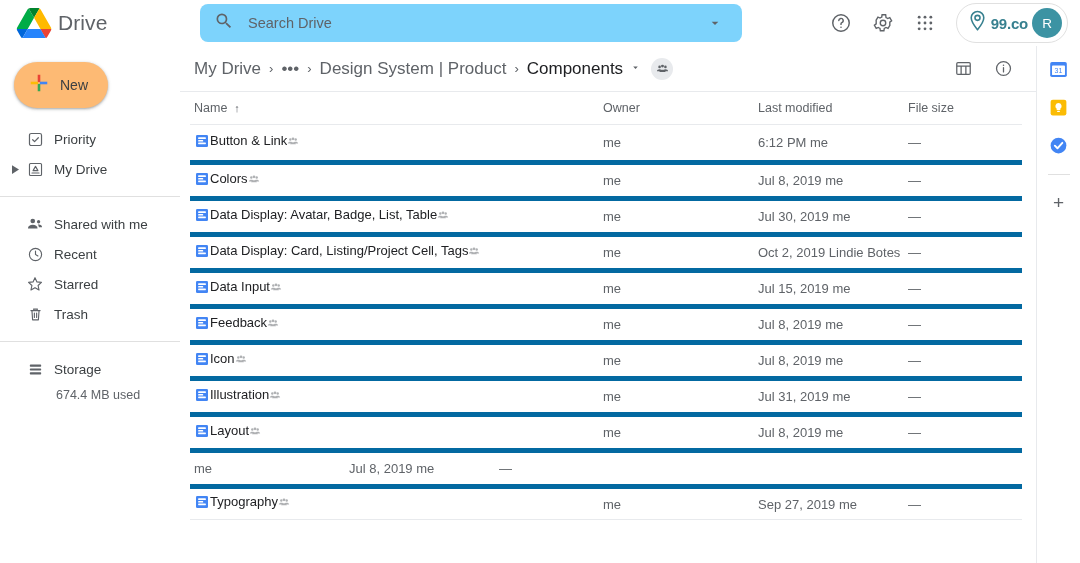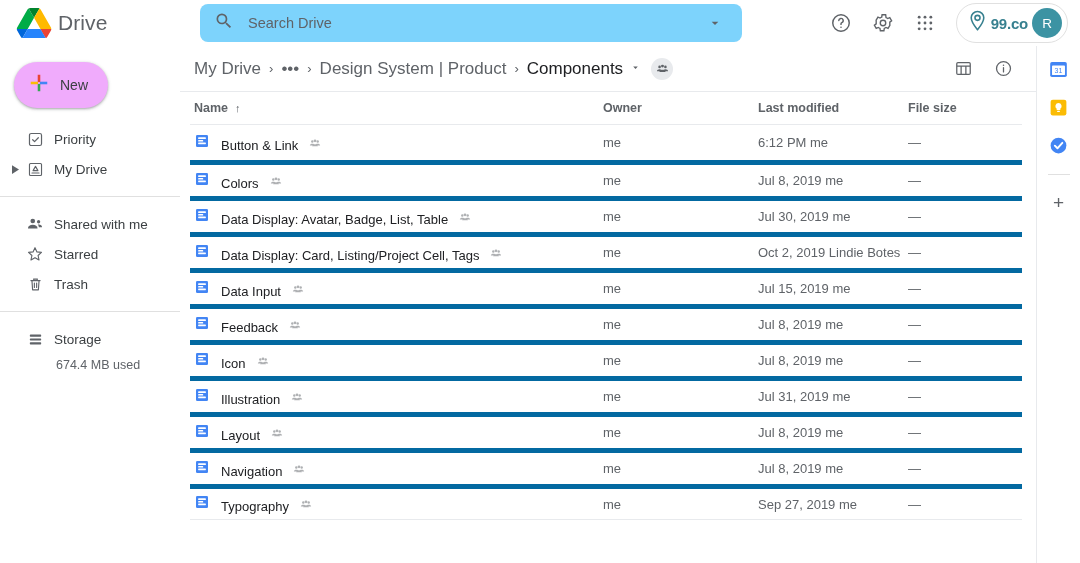--- a/index.html
+++ b/index.html
@@ -57,21 +57,21 @@
   }
 
   
   .body { flex: 1; display: flex; min-height: 0; }
 
   
   .sidebar { width: 180px; min-width: 180px; padding-top: 8px; background: #fff; }
   .newbtn {
     display: flex; align-items: center; gap: 10px;
     margin: 8px 0 10px 14px; height: 46px; width: 94px;
-    border-radius: 24px; background: #f0abfc; cursor: pointer;
+    border-radius: 24px; background: #fdba74; cursor: pointer;
     box-shadow: 0 1px 2px rgba(60,64,67,.3), 0 1px 3px 1px rgba(60,64,67,.15);
     padding-left: 14px;
   }
   .newbtn-label { font-size: 14px; color: #3c4043; }
 
   .nav-section { padding: 6px 0; }
   .nav-divider { height: 1px; background: #e0e0e0; margin: 6px 0; }
   .nav-item {
     display: flex; align-items: center; height: 30px;
     padding-left: 8px; cursor: pointer; border-radius: 0 16px 16px 0;
@@ -94,35 +94,35 @@
   .crumb-caret { color: #5f6368; font-size: 9px; margin-left: 3px; cursor: pointer; }
   .shared-chip {
     width: 22px; height: 22px; border-radius: 50%; background: #e8eaed;
     display: flex; align-items: center; justify-content: center; margin-left: 10px; cursor: pointer;
   }
   .crumb-right { margin-left: auto; display: flex; align-items: center; gap: 2px; }
 
   
   .table { flex: 1; overflow: hidden; padding: 0 14px 0 10px; }
   .thead { display: flex; align-items: center; height: 32px; padding: 0 4px; }
-  .th { font-size: 12.5px; color: #5f6368; display: flex; align-items: center; gap: 7px; font-weight: bold; }
+  .th { font-size: 12.5px; color: #5f6368; display: flex; align-items: center; gap: 7px; }
   .col-name { flex: 1; min-width: 0; }
   .col-owner { width: 155px; }
   .col-mod  { width: 150px; }
   .col-size { width: 110px; }
   .sort-arrow { font-size: 11px; color: #5f6368; }
 
   .row {
     display: flex; align-items: center; height: 36px; padding: 0 4px;
     border-top: 5px solid #0369a1; cursor: pointer;
   }
   .row:first-of-type { border-top: 1px solid #e8eaed; }
   .row:last-child { border-bottom: 1px solid #e8eaed; }
   .cell { font-size: 13px; color: #5f6368; }
-  .name-cell { display: flex; align-items: flex-end; gap: 11px; flex: 1; min-width: 0; }
+  .name-cell { display: flex; align-items: flex-start; flex: 1; min-width: 0; }
   .fname { font-size: 13px; color: #202124; white-space: nowrap; overflow: hidden; text-overflow: ellipsis; }
   .slides-icon { width: 16px; height: 16px; flex: 0 0 auto; }
   .shared-mini { flex: 0 0 auto; opacity: .5; }
 
   
   .rail {
     width: 44px; min-width: 44px; border-left: 1px solid #e8eaed;
     display: flex; flex-direction: column; align-items: center;
     padding-top: 12px; gap: 16px; background: #fff;
   }
@@ -260,20 +260,30 @@
             <svg width="18" height="18" viewBox="0 0 24 24" fill="#5f6368">
               <circle cx="9" cy="8" r="3.1"></circle>
               <path d="M2.6 18c0-3.1 2.9-4.9 6.4-4.9s6.4 1.8 6.4 4.9z"></path>
               <circle cx="16.8" cy="9" r="2.2"></circle>
               <path d="M17 12.6c2.6 0 4.4 1.4 4.4 3.6h-4.2c-.1-1.4-.6-2.6-1.5-3.5.4-.1.8-.1 1.3-.1z"></path>
             </svg>
           </span>
           <span class="nav-label">Shared with me</span>
         </div>
 
+        <div class="nav-item">
+          <span class="nav-arrow"></span>
+          <span class="nav-ico">
+            <svg width="17" height="17" viewBox="0 0 24 24" fill="none" stroke="#5f6368" stroke-width="1.6">
+              <circle cx="12" cy="12" r="8.6"></circle>
+              <path d="M12 7.2V12l3.4 2" stroke-linecap="round"></path>
+            </svg>
+          </span>
+          <span class="nav-label">Recent</span>
+        </div>
 
         <div class="nav-item">
           <span class="nav-arrow"></span>
           <span class="nav-ico">
             <svg width="18" height="18" viewBox="0 0 24 24" fill="none" stroke="#5f6368" stroke-width="1.5" stroke-linejoin="round">
               <path d="M12 3.6l2.6 5.6 6 .7-4.5 4.1 1.3 6-5.4-3.1-5.4 3.1 1.3-6L3.4 9.9l6-.7z"></path>
             </svg>
           </span>
           <span class="nav-label">Starred</span>
         </div>
@@ -555,37 +565,20 @@
   <path d="M1.8 17c0-2.2 2.1-3.5 4.8-3.5s4.8 1.3 4.8 3.5z"></path>
   <path d="M12.6 17c0-2.2 2.1-3.5 4.8-3.5s4.8 1.3 4.8 3.5z"></path>
   <path d="M6.4 18.4c0-2.4 2.5-3.9 5.6-3.9s5.6 1.5 5.6 3.9z"></path>
                   </svg></span>
               </div>
               <div class="cell col-owner">me</div>
               <div class="cell col-mod">Jul 8, 2019 me</div>
               <div class="cell col-size">—</div>
             </div>
             <div class="row">
-              <div class="name-cell">
-                <span><svg class="slides-icon" viewBox="0 0 24 24">
-  <rect x="3" y="3" width="18" height="18" rx="2" fill="#4285f4"></rect>
-  <rect x="6.2" y="6.5" width="11.6" height="2.6" rx=".6" fill="#fff"></rect>
-  <rect x="6.2" y="10.6" width="7.6" height="2.2" rx=".6" fill="#fff"></rect>
-  <rect x="6.2" y="14.3" width="11.6" height="2.6" rx=".6" fill="#fff"></rect>
-</svg></span>
-                <span class="fname">Navigation</span>
-                <span><svg class="shared-mini" width="12" height="12" viewBox="0 0 24 24" fill="#5f6368">
-  <circle cx="6.6" cy="9" r="2.4"></circle>
-                    <circle cx="17.4" cy="9" r="2.4"></circle>
-                    <circle cx="12" cy="7.6" r="2.7"></circle>
-  <path d="M1.8 17c0-2.2 2.1-3.5 4.8-3.5s4.8 1.3 4.8 3.5z"></path>
-  <path d="M12.6 17c0-2.2 2.1-3.5 4.8-3.5s4.8 1.3 4.8 3.5z"></path>
-  <path d="M6.4 18.4c0-2.4 2.5-3.9 5.6-3.9s5.6 1.5 5.6 3.9z"></path>
-                  </svg></span>
-              </div>
               <div class="cell col-owner">me</div>
               <div class="cell col-mod">Jul 8, 2019 me</div>
               <div class="cell col-size">—</div>
             </div>
             <div class="row">
               <div class="name-cell">
                 <span><svg class="slides-icon" viewBox="0 0 24 24">
   <rect x="3" y="3" width="18" height="18" rx="2" fill="#4285f4"></rect>
   <rect x="6.2" y="6.5" width="11.6" height="2.6" rx=".6" fill="#fff"></rect>
   <rect x="6.2" y="10.6" width="7.6" height="2.2" rx=".6" fill="#fff"></rect>

